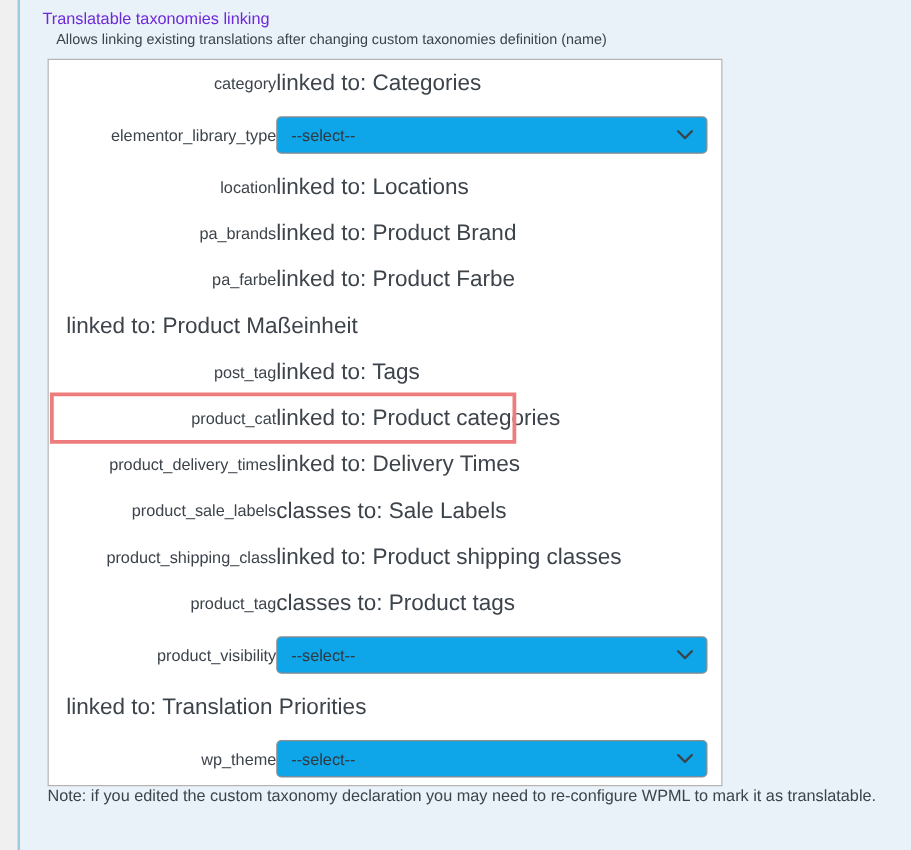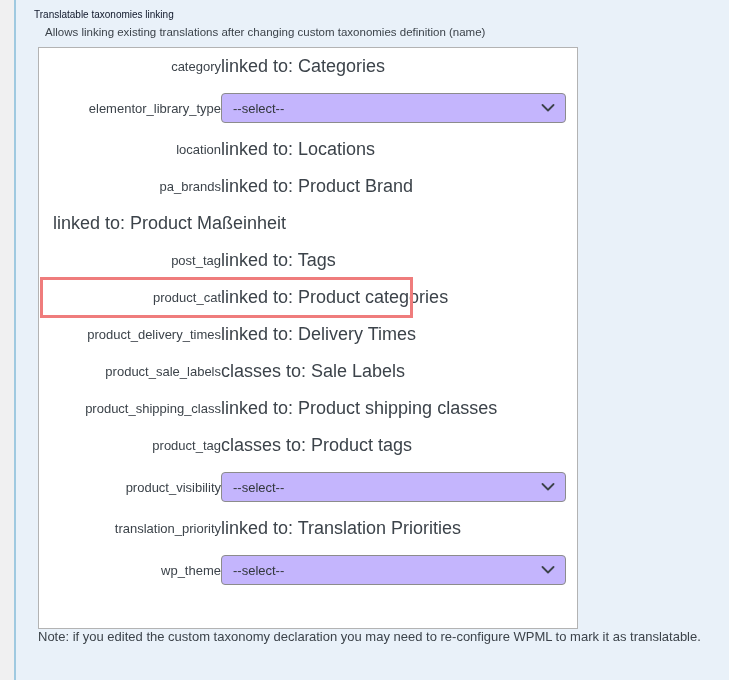--- a/index.html
+++ b/index.html
@@ -24,23 +24,23 @@
     background: #9fc9e0;
     flex: 0 0 auto;
   }
   .content {
     flex: 1 1 auto;
     background: #e9f1f9;
     padding: 6px 0 0 18px;
     color: #3c434a;
   }
   .section-title {
-    font-size: 10px;
+    font-size: 13px;
     line-height: 18px;
-    color: #0f172a;
+    color: #6d28d9;
   }
   .section-subtitle {
     font-size: 11.5px;
     line-height: 16px;
     padding-left: 11px;
     color: #3c434a;
   }
   .tax-box {
     margin-top: 7px;
     margin-left: 4px;
@@ -74,21 +74,21 @@
     width: 345px;
     height: 30px;
   }
   select.tax-select {
     -webkit-appearance: none;
     -moz-appearance: none;
     appearance: none;
     width: 100%; height: 100%;
     border: 1px solid #8c8c8c;
     border-radius: 4px;
-    background: #c4b5fd;
+    background: #0ea5e9;
     padding: 0 46px 0 11px;
     font-family: "Liberation Sans", sans-serif;
     font-size: 13px;
     color: #32373c;
     cursor: pointer;
   }
   .chev {
     position: absolute;
     right: 11px; top: 50%;
     margin-top: -4px;
@@ -131,20 +131,24 @@
         </div>
         <div class="row">
           <div class="tax-name">location</div>
           <div class="tax-linked">linked to: Locations</div>
         </div>
         <div class="row">
           <div class="tax-name">pa_brands</div>
           <div class="tax-linked">linked to: Product Brand</div>
         </div>
         <div class="row">
+          <div class="tax-name">pa_farbe</div>
+          <div class="tax-linked">linked to: Product Farbe</div>
+        </div>
+        <div class="row">
           <div class="tax-linked">linked to: Product Maßeinheit</div>
         </div>
         <div class="row">
           <div class="tax-name">post_tag</div>
           <div class="tax-linked">linked to: Tags</div>
         </div>
         <div class="row">
           <div class="tax-name">product_cat</div>
           <div class="tax-linked">linked to: Product categories</div>
           <div class="hl-rect"></div>
@@ -165,21 +169,20 @@
           <div class="tax-name">product_tag</div>
           <div class="tax-linked">classes to: Product tags</div>
         </div>
         <div class="row is-select">
           <div class="tax-name">product_visibility</div>
           <div class="select-wrap"><select class="tax-select"><option>--select--</option></select><span class="chev"><svg width="14" height="8" viewBox="0 0 14 8">
                 <polyline points="1.5,1 7,6.5 12.5,1" fill="none" stroke="#3c434a" stroke-width="1.8" stroke-linecap="round" stroke-linejoin="round"></polyline>
               </svg></span></div>
         </div>
         <div class="row">
-          <div class="tax-name">translation_priority</div>
           <div class="tax-linked">linked to: Translation Priorities</div>
         </div>
         <div class="row is-select">
           <div class="tax-name">wp_theme</div>
           <div class="select-wrap"><select class="tax-select"><option>--select--</option></select><span class="chev"><svg width="14" height="8" viewBox="0 0 14 8">
                 <polyline points="1.5,1 7,6.5 12.5,1" fill="none" stroke="#3c434a" stroke-width="1.8" stroke-linecap="round" stroke-linejoin="round"></polyline>
               </svg></span></div>
         </div>
       </div>
     <div class="note">Note: if you edited the custom taxonomy declaration you may need to re-configure WPML to mark it as translatable.</div>

